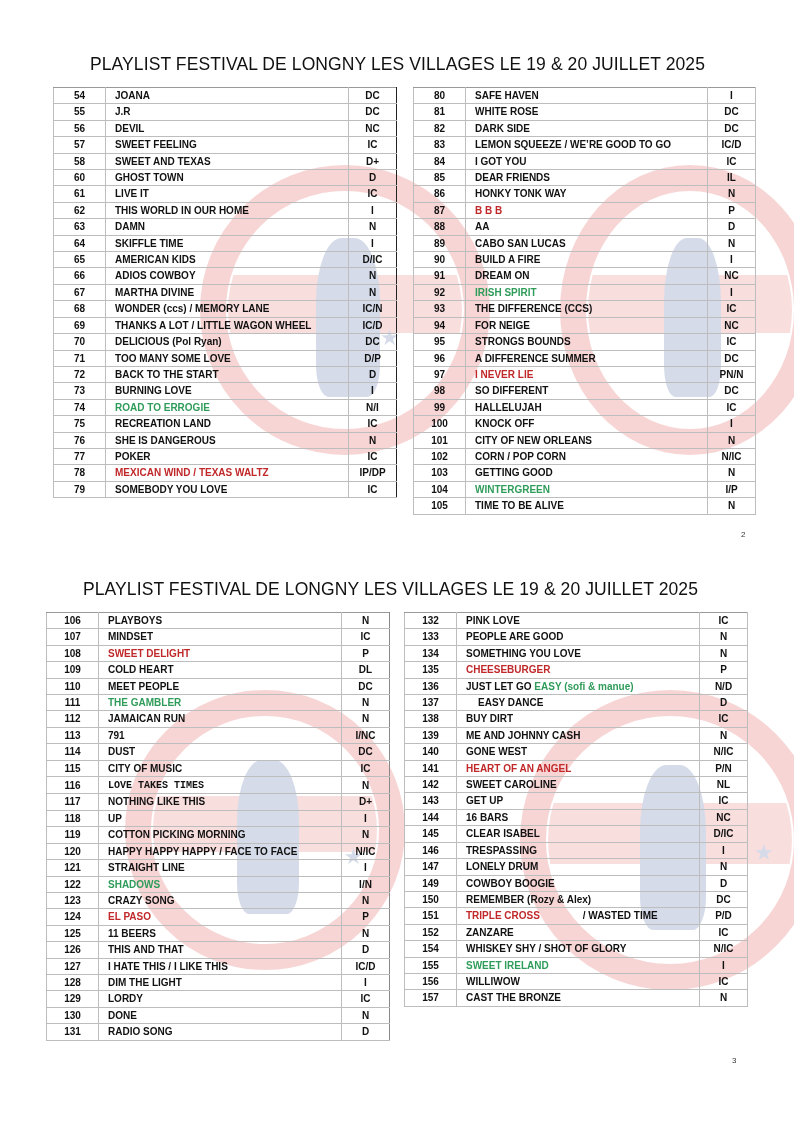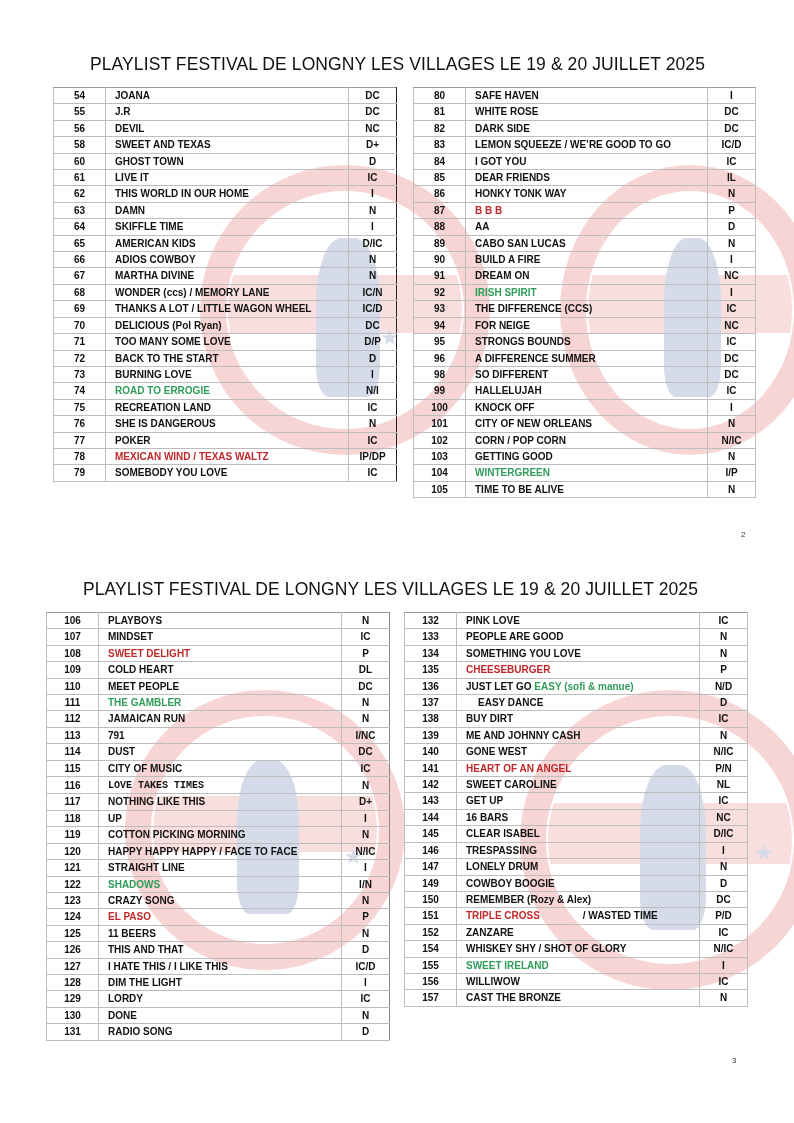--- a/index.html
+++ b/index.html
@@ -91,20 +91,25 @@
         <td class="num">55</td>
         <td class="title-cell"><span class="dark" style="white-space: pre;">J.R</span></td>
         <td class="code">DC</td>
       </tr>
       <tr>
         <td class="num">56</td>
         <td class="title-cell"><span class="dark" style="white-space: pre;">DEVIL</span></td>
         <td class="code">NC</td>
       </tr>
       <tr>
+        <td class="num">57</td>
+        <td class="title-cell"><span class="dark" style="white-space: pre;">SWEET FEELING</span></td>
+        <td class="code">IC</td>
+      </tr>
+      <tr>
         <td class="num">58</td>
         <td class="title-cell"><span class="dark" style="white-space: pre;">SWEET AND TEXAS</span></td>
         <td class="code">D+</td>
       </tr>
       <tr>
         <td class="num">60</td>
         <td class="title-cell"><span class="dark" style="white-space: pre;">GHOST TOWN</span></td>
         <td class="code">D</td>
       </tr>
       <tr>
@@ -290,20 +295,25 @@
         <td class="num">95</td>
         <td class="title-cell"><span class="dark" style="white-space: pre;">STRONGS BOUNDS</span></td>
         <td class="code">IC</td>
       </tr>
       <tr>
         <td class="num">96</td>
         <td class="title-cell"><span class="dark" style="white-space: pre;">A DIFFERENCE SUMMER</span></td>
         <td class="code">DC</td>
       </tr>
       <tr>
+        <td class="num">97</td>
+        <td class="title-cell"><span class="red" style="white-space: pre;">I NEVER LIE</span></td>
+        <td class="code">PN/N</td>
+      </tr>
+      <tr>
         <td class="num">98</td>
         <td class="title-cell"><span class="dark" style="white-space: pre;">SO DIFFERENT</span></td>
         <td class="code">DC</td>
       </tr>
       <tr>
         <td class="num">99</td>
         <td class="title-cell"><span class="dark" style="white-space: pre;">HALLELUJAH</span></td>
         <td class="code">IC</td>
       </tr>
       <tr>

